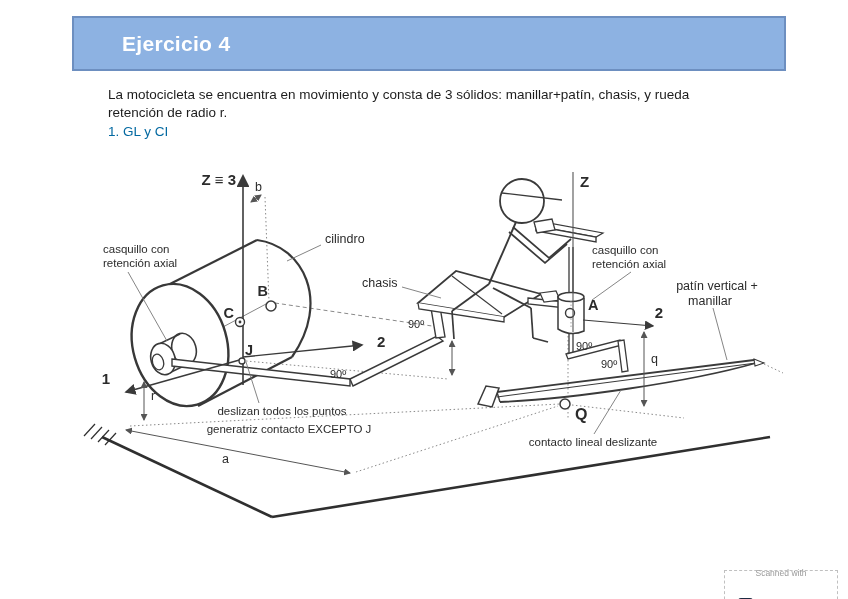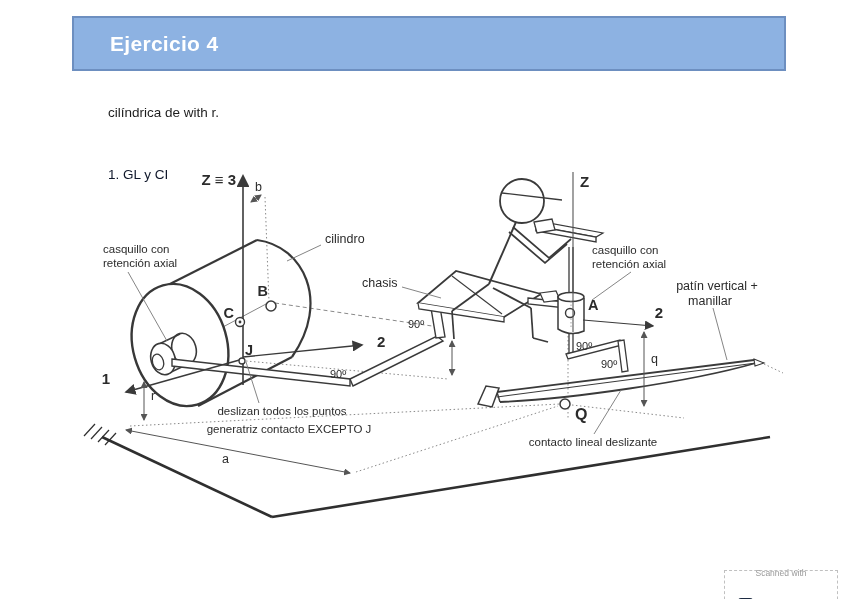--- a/index.html
+++ b/index.html
@@ -9,26 +9,27 @@
   }
   .page{position:absolute;inset:0;background:#fff;}
   .header-bar{
     position:absolute;left:72px;top:16px;width:714px;height:55px;
     background:#8db2e2;border:2px solid #6d8fc0;box-sizing:border-box;
     display:flex;align-items:center;
   }
   .header-title{
     color:#ffffff;font-size:21px;font-weight:bold;padding-left:36px;
     letter-spacing:0.3px;
+    margin-left:12px;
   }
   .intro{
     position:absolute;left:108px;top:86px;width:700px;
     font-size:13.5px;line-height:18px;color:#1d1d1d;
   }
-  .item1{position:absolute;left:108px;top:124px;font-size:13.5px;color:#0f172a;margin-top:43px;}
+  .item1{position:absolute;left:108px;top:124px;font-size:13.5px;color:#0369a1;}
   .item2{position:absolute;left:108px;top:146px;font-size:13.5px;color:#1d1d1d;}
   .item2 sub{font-size:9.5px;}
   svg text{font-family:"Liberation Sans", sans-serif;fill:#2b2b2b;}
   .lbl{font-size:12.5px;}
   .lbl-sm{font-size:11.5px;}
   .ang{font-size:11px;}
   .axis-lbl{font-size:15px;font-weight:700;}
   .pt-lbl{font-size:14.5px;font-weight:600;}
   .dim-lbl{font-size:12.5px;}
   .scan-badge{
@@ -48,22 +49,22 @@
 </head>
 <body>
 
 <div class="page">
 
   <div class="header-bar">
     <div class="header-title">Ejercicio 4</div>
   </div>
 
   <div class="intro">
-    <br>
-    <span>cilíndrica de with r.</span>
+    <span>La motocicleta se encuentra en movimiento y consta de 3 sólidos: manillar+patín, chasis, y rueda</span><br>
+    <span>retención de radio r.</span>
   </div>
   <div class="item1">1. GL y CI</div>
 
   <svg width="848" height="599" viewBox="0 0 848 599" style="position:absolute;left:0;top:0;">
     <defs>
       <marker id="ah" viewBox="0 0 10 10" refX="8.5" refY="5" markerWidth="8" markerHeight="8" orient="auto-start-reverse">
         <path d="M0,0 L10,5 L0,10 z" fill="#3a3a3a"></path>
       </marker>
       <marker id="ahs" viewBox="0 0 10 10" refX="8.5" refY="5" markerWidth="7" markerHeight="7" orient="auto-start-reverse">
         <path d="M0,0 L10,5 L0,10 z" fill="#555555"></path>

